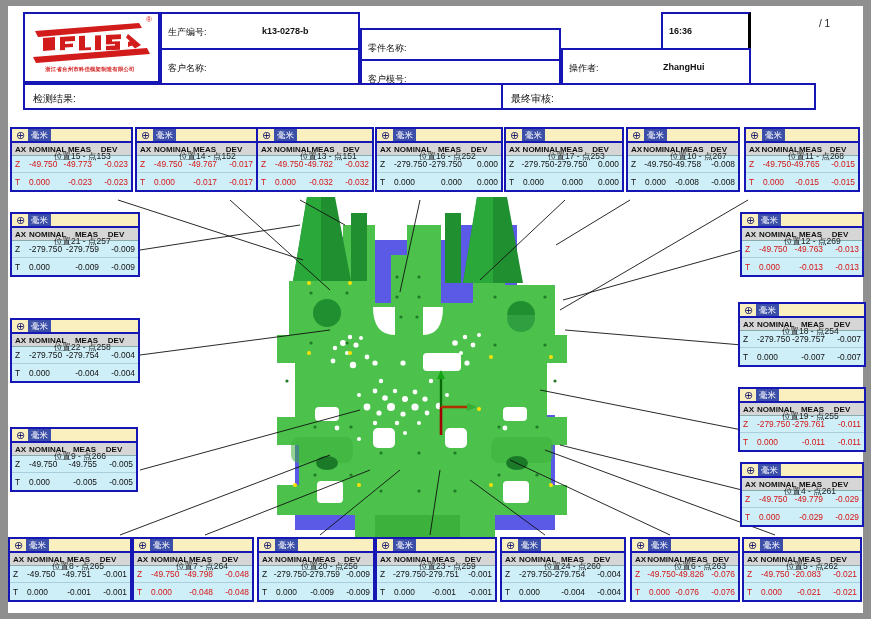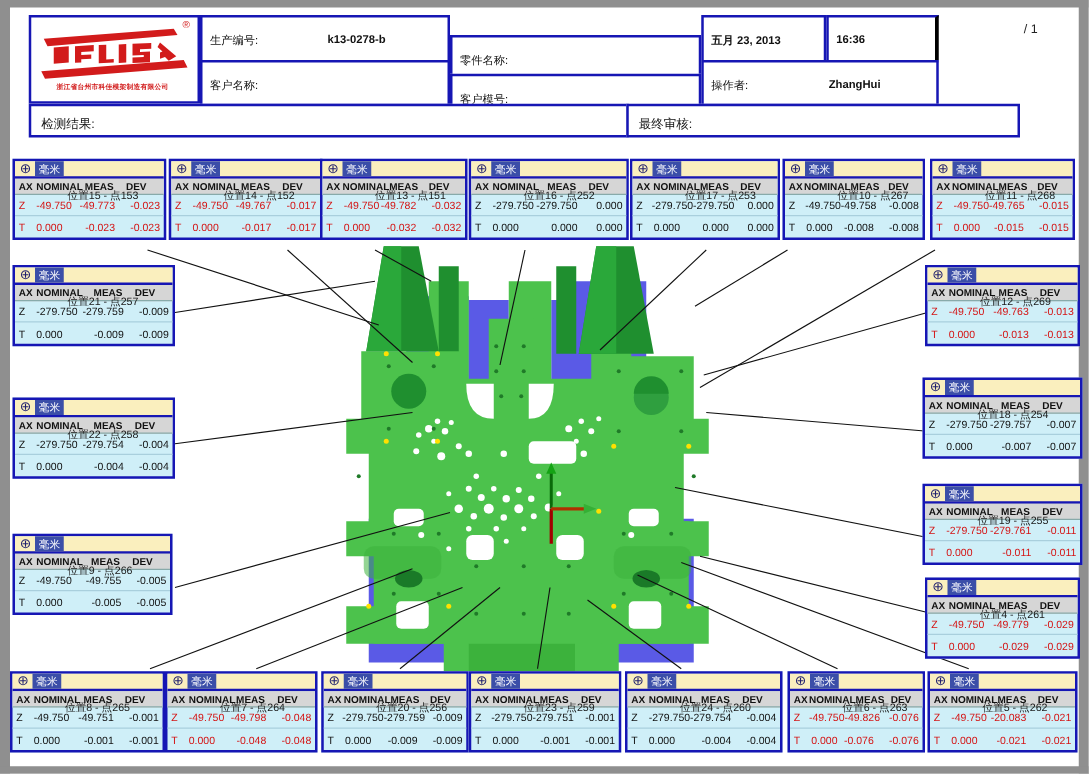--- a/index.html
+++ b/index.html
@@ -88,23 +88,20 @@
     <div class="hcell" style="left:137px;top:0;width:200px;height:38px;">
       <span class="hlabel" style="left:6px;top:12px;">生产编号:</span>
       <span class="hval" style="left:86px;top:12px;margin-left:14px;">k13-0278-b</span>
     </div>
 
     <div class="hcell" style="left:337px;top:16px;width:201px;height:38px;">
       <span class="hlabel" style="left:6px;top:12px;">零件名称:</span>
       <span class="hval" style="left:96px;top:12px;"></span>
     </div>
 
-    <div class="hcell" style="left:538px;top:0;width:100px;height:38px;">
-      <span class="hval" style="left:6px;top:12px;">五月 23, 2013</span>
-    </div>
 
     <div class="hcell" style="left:638px;top:0;width:90px;height:38px;border-right:3px solid #000;">
       <span class="hval" style="left:6px;top:12px;">16:36</span>
     </div>
 
     <div class="hcell" style="left:137px;top:36px;width:200px;height:37px;">
       <span class="hlabel" style="left:6px;top:12px;">客户名称:</span>
       <span class="hval" style="left:100px;top:12px;"></span>
     </div>
 

